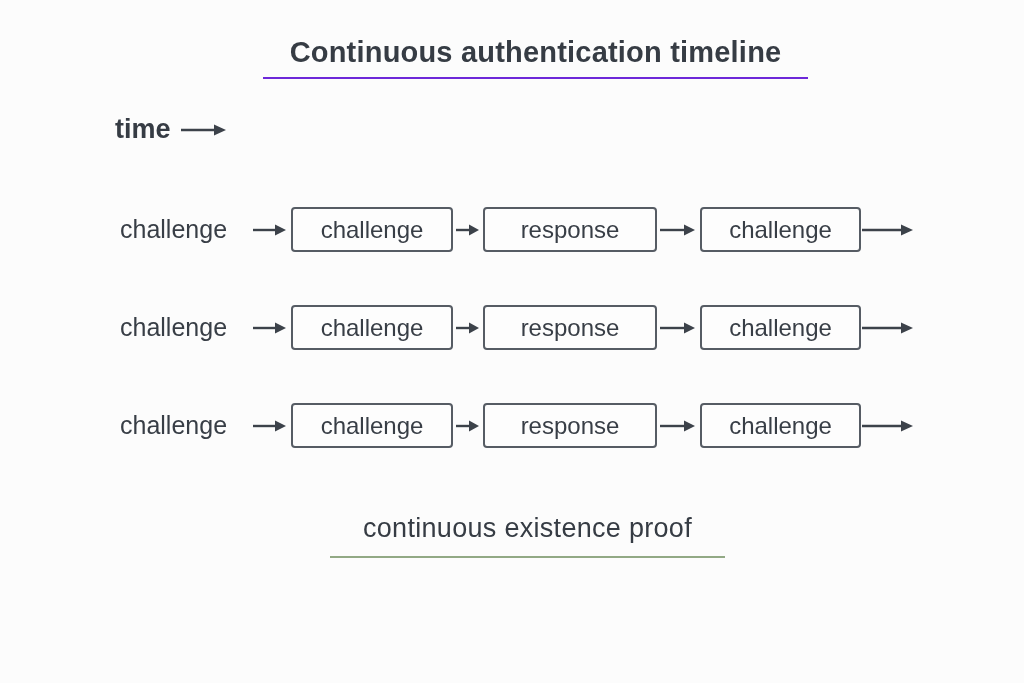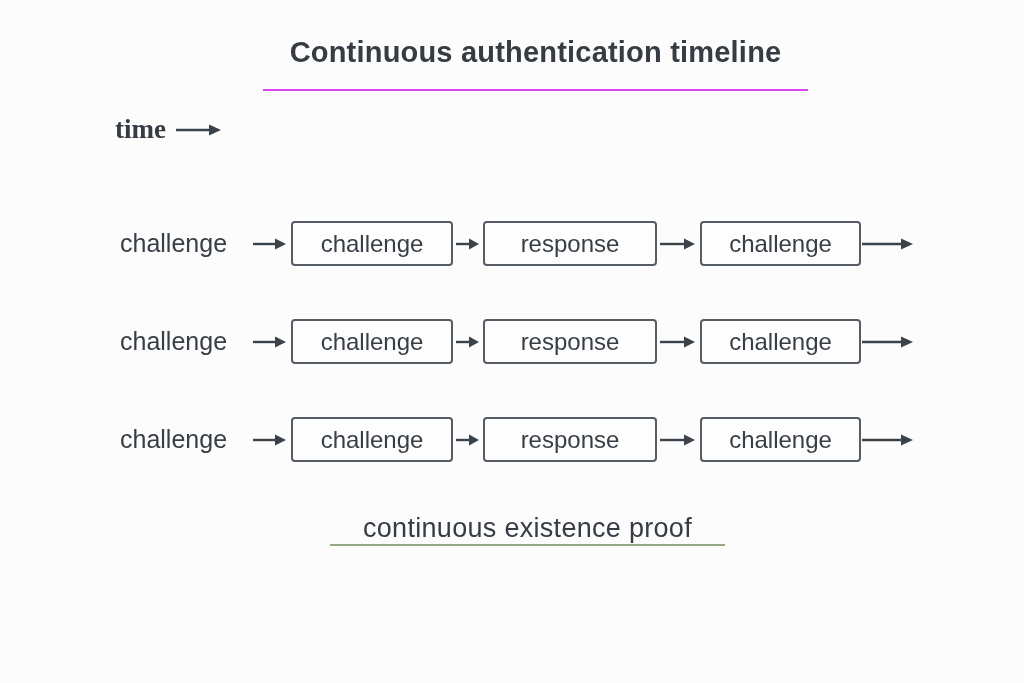--- a/index.html
+++ b/index.html
@@ -14,54 +14,52 @@
     overflow: hidden;
   }
 
   
   .title-wrap {
     position: absolute;
     left: 263px;
     top: 36px;
     width: 545px;
     text-align: center;
-    padding-bottom: 20px;
-    border-bottom: 2px solid #d946ef;
+    padding-bottom: 8px;
+    border-bottom: 2px solid #6d28d9;
   }
   .title-wrap h1 {
     font-size: 29px;
     font-weight: 700;
     letter-spacing: 0.2px;
     color: #363c44;
   }
 
   
   .time-axis {
     position: absolute;
     left: 115px;
     top: 114px;
     display: flex;
     align-items: center;
     gap: 10px;
-    font-family: Liberation Serif, serif;
   }
   .time-axis .time-text {
     font-size: 27px;
     font-weight: 700;
     color: #363c44;
   }
 
   
   .row {
     position: absolute;
     left: 120px;
     height: 45px;
     display: flex;
     align-items: center;
-    margin-top: 14px;
   }
   .row-1 { top: 207px; }
   .row-2 { top: 305px; }
   .row-3 { top: 403px; }
 
   .row-label {
     width: 133px;
     font-size: 25px;
     color: #383e46;
     white-space: nowrap;
@@ -89,20 +87,21 @@
   .arrow-m2 { margin-right: 3px; }
   .arrow-m3 { margin-right: 4px; }
 
   
   .caption-wrap {
     position: absolute;
     left: 330px;
     top: 513px;
     width: 395px;
     text-align: center;
+    padding-bottom: 12px;
     border-bottom: 2px solid #92a985;
   }
   .caption-wrap .caption-text {
     font-size: 27px;
     font-weight: 400;
     color: #363c44;
     letter-spacing: 0.3px;
   }
 </style>
 </head>

